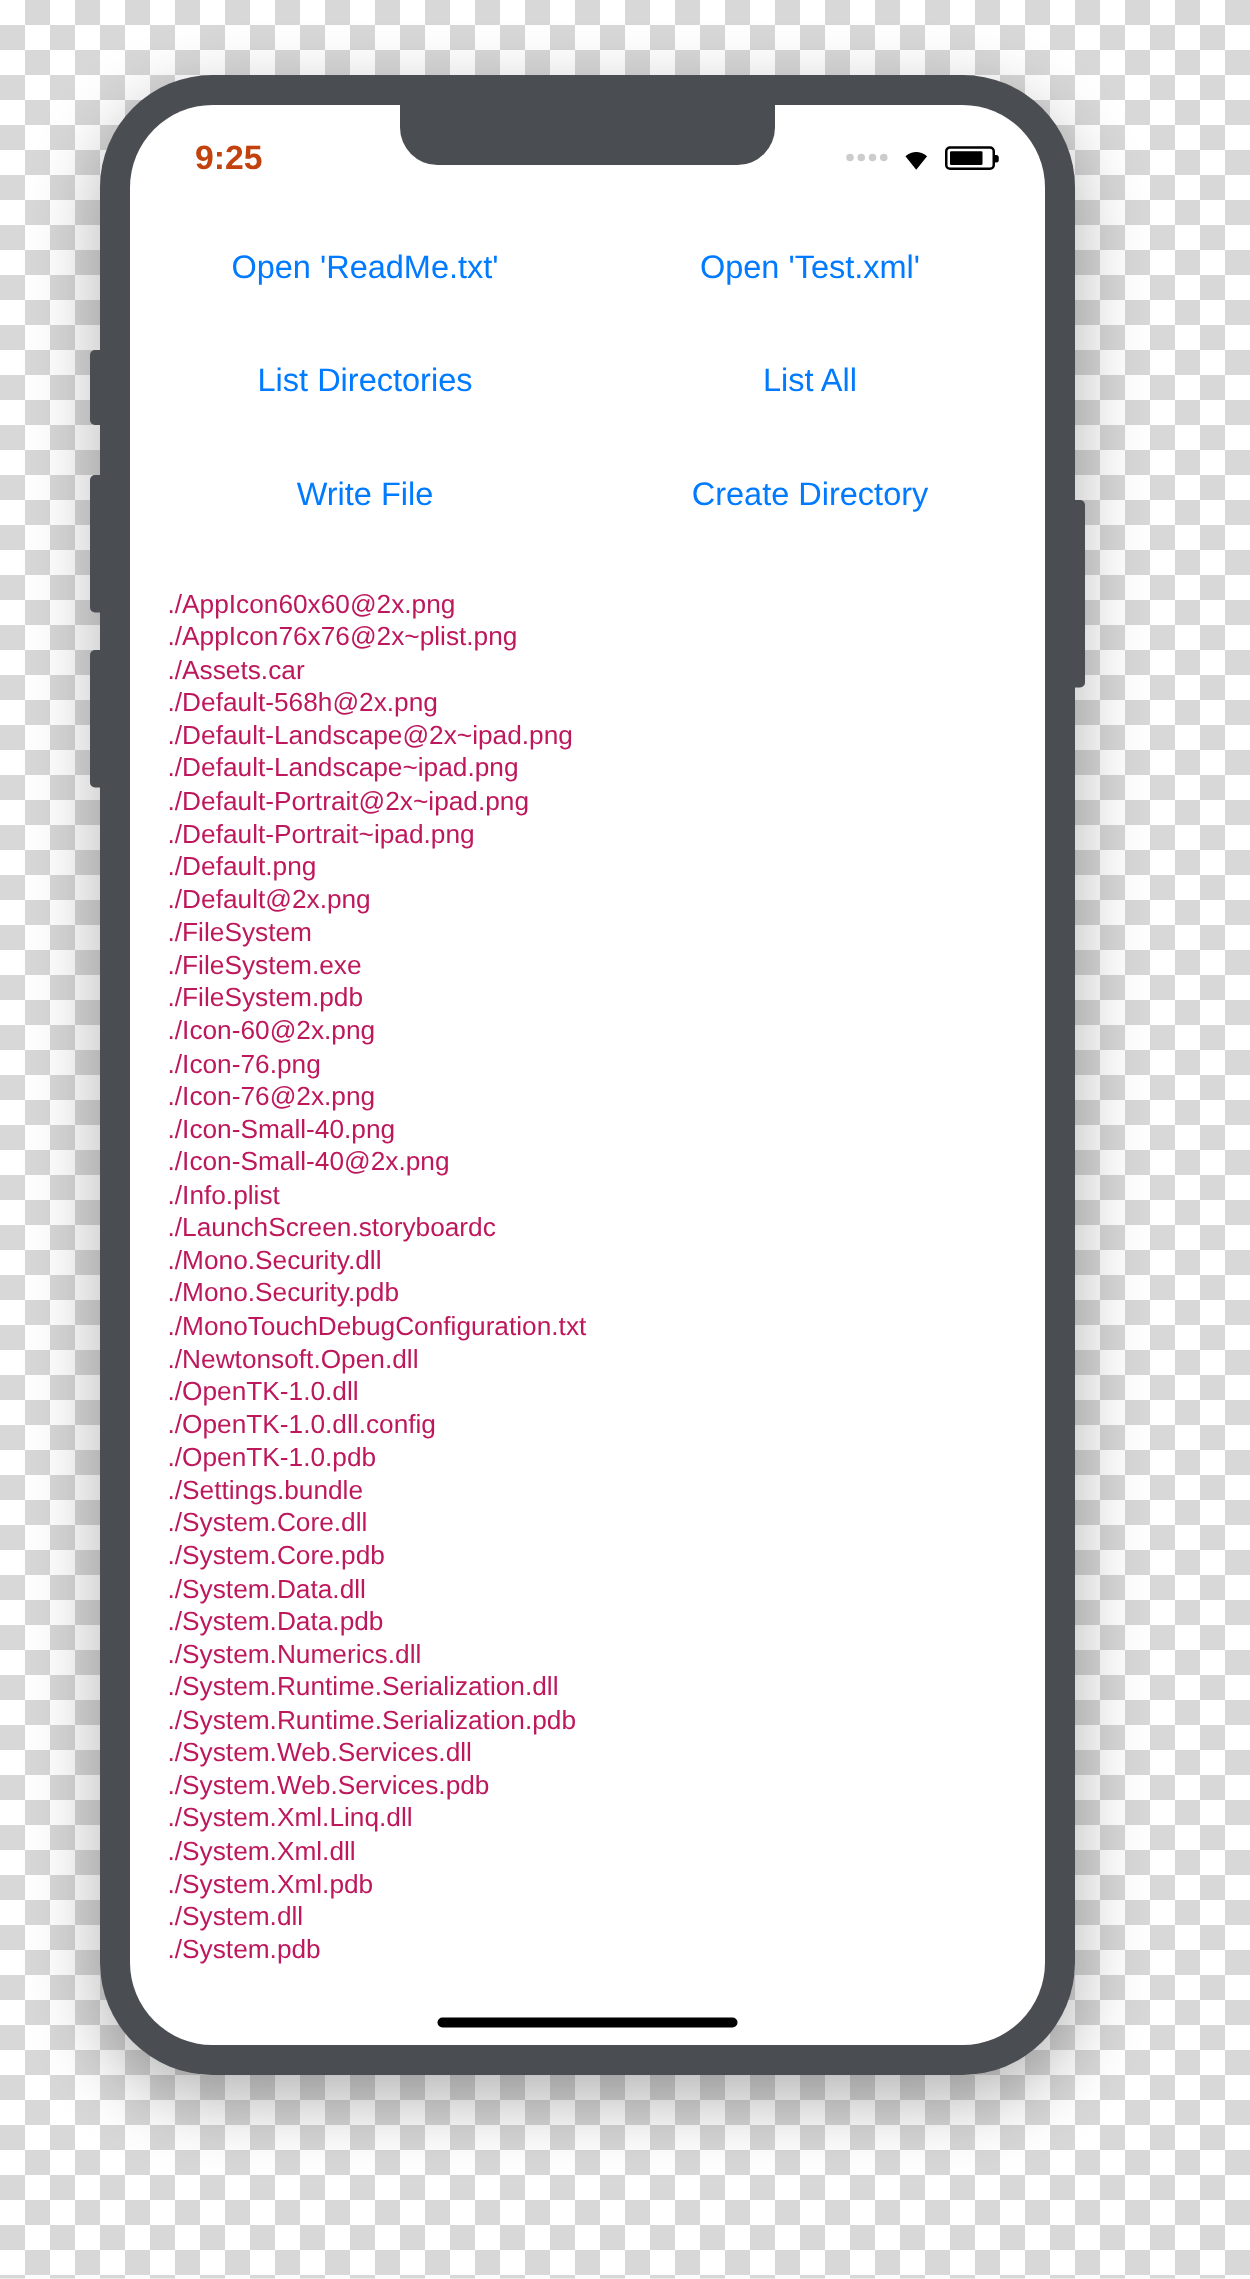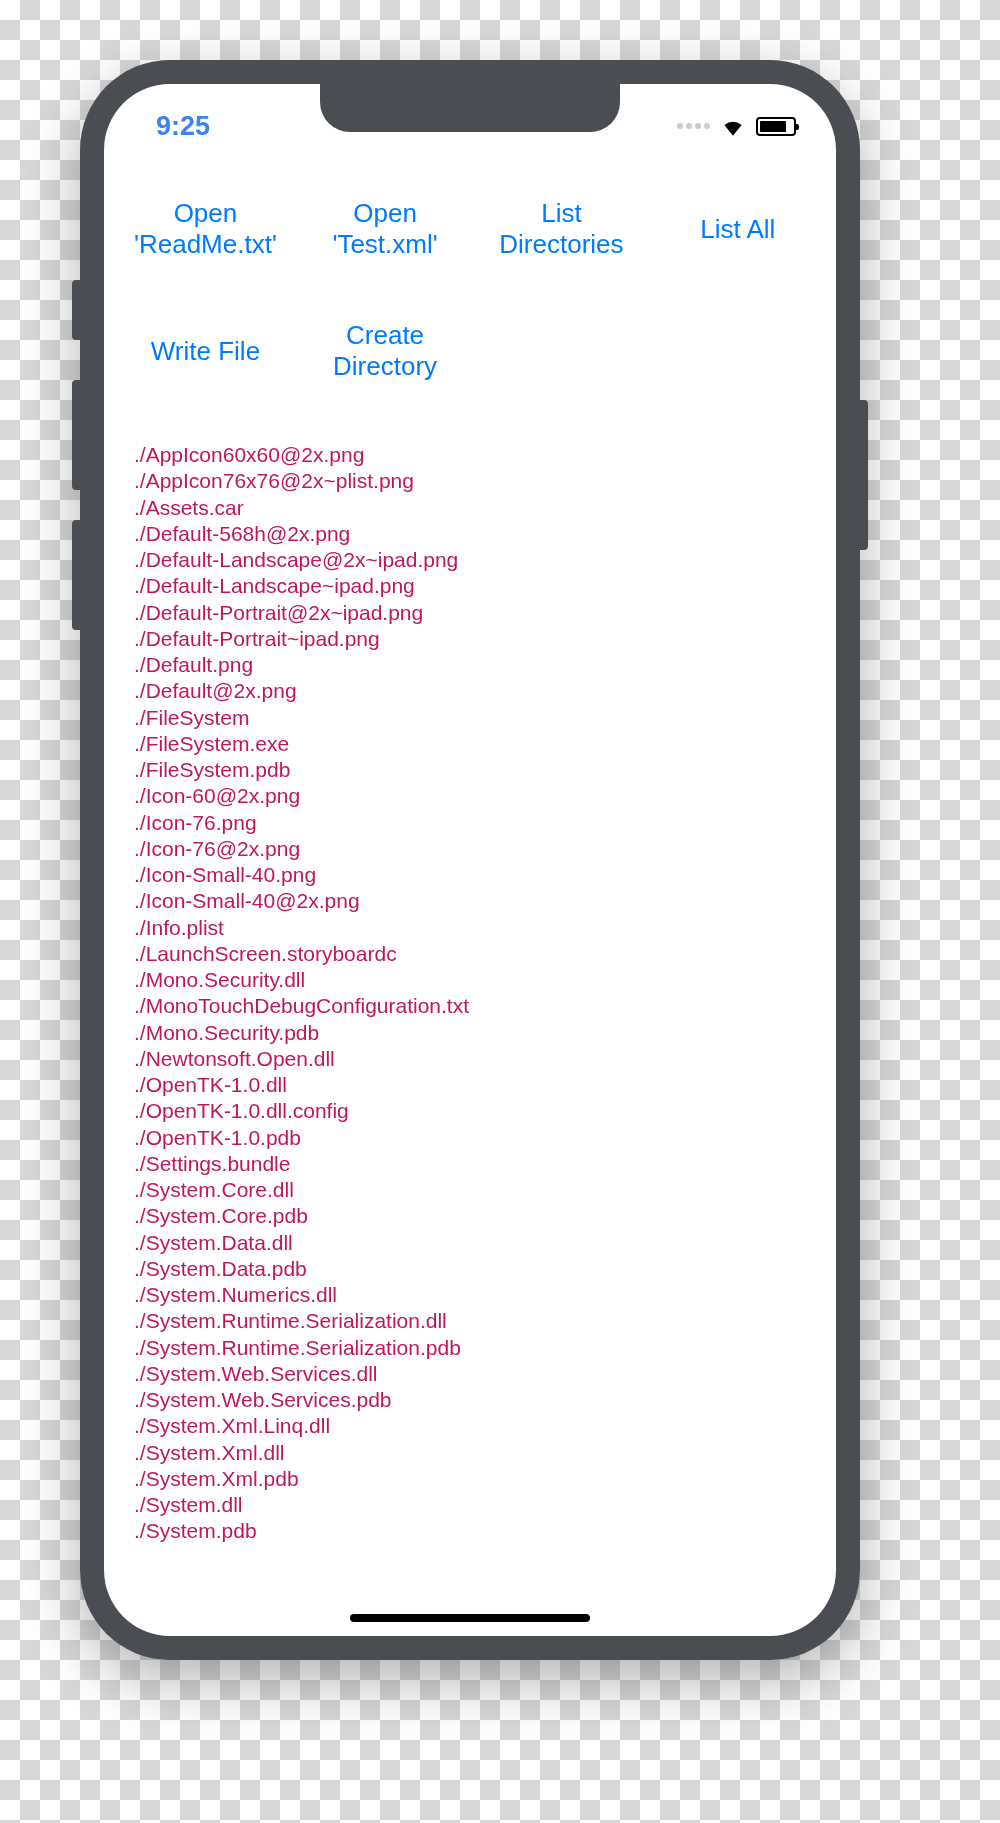--- a/index.html
+++ b/index.html
@@ -110,21 +110,21 @@
       align-items: center;
       padding: 20px 40px 0 52px;
       height: 64px;
       position: relative;
       z-index: 5;
     }
     
     .status-time {
       font-size: 27px;
       font-weight: 600;
-      color: #3b82f6;
+      color: #c2410c;
     }
     
     .status-icons {
       display: flex;
       align-items: center;
       gap: 10px;
     }
     
     .cellular-dots {
       display: flex;
@@ -171,21 +171,21 @@
       background: #000;
       border-radius: 1px;
     }
     
     .content {
       padding: 40px 20px 0 20px;
     }
     
     .button-grid {
       display: grid;
-      grid-template-columns: 1fr 1fr 1fr 1fr;
+      grid-template-columns: 1fr 1fr;
       gap: 40px 20px;
       margin-bottom: 50px;
     }
     
     .ios-button {
       background: none;
       border: none;
       color: #007aff;
       font-size: 26px;
       font-weight: 400;
@@ -274,22 +274,22 @@
           <div class="file-item">./FileSystem.exe</div>
           <div class="file-item">./FileSystem.pdb</div>
           <div class="file-item">./Icon-60@2x.png</div>
           <div class="file-item">./Icon-76.png</div>
           <div class="file-item">./Icon-76@2x.png</div>
           <div class="file-item">./Icon-Small-40.png</div>
           <div class="file-item">./Icon-Small-40@2x.png</div>
           <div class="file-item">./Info.plist</div>
           <div class="file-item">./LaunchScreen.storyboardc</div>
           <div class="file-item">./Mono.Security.dll</div>
+          <div class="file-item">./Mono.Security.pdb</div>
           <div class="file-item">./MonoTouchDebugConfiguration.txt</div>
-          <div class="file-item">./Mono.Security.pdb</div>
           <div class="file-item">./Newtonsoft.Open.dll</div>
           <div class="file-item">./OpenTK-1.0.dll</div>
           <div class="file-item">./OpenTK-1.0.dll.config</div>
           <div class="file-item">./OpenTK-1.0.pdb</div>
           <div class="file-item">./Settings.bundle</div>
           <div class="file-item">./System.Core.dll</div>
           <div class="file-item">./System.Core.pdb</div>
           <div class="file-item">./System.Data.dll</div>
           <div class="file-item">./System.Data.pdb</div>
           <div class="file-item">./System.Numerics.dll</div>

